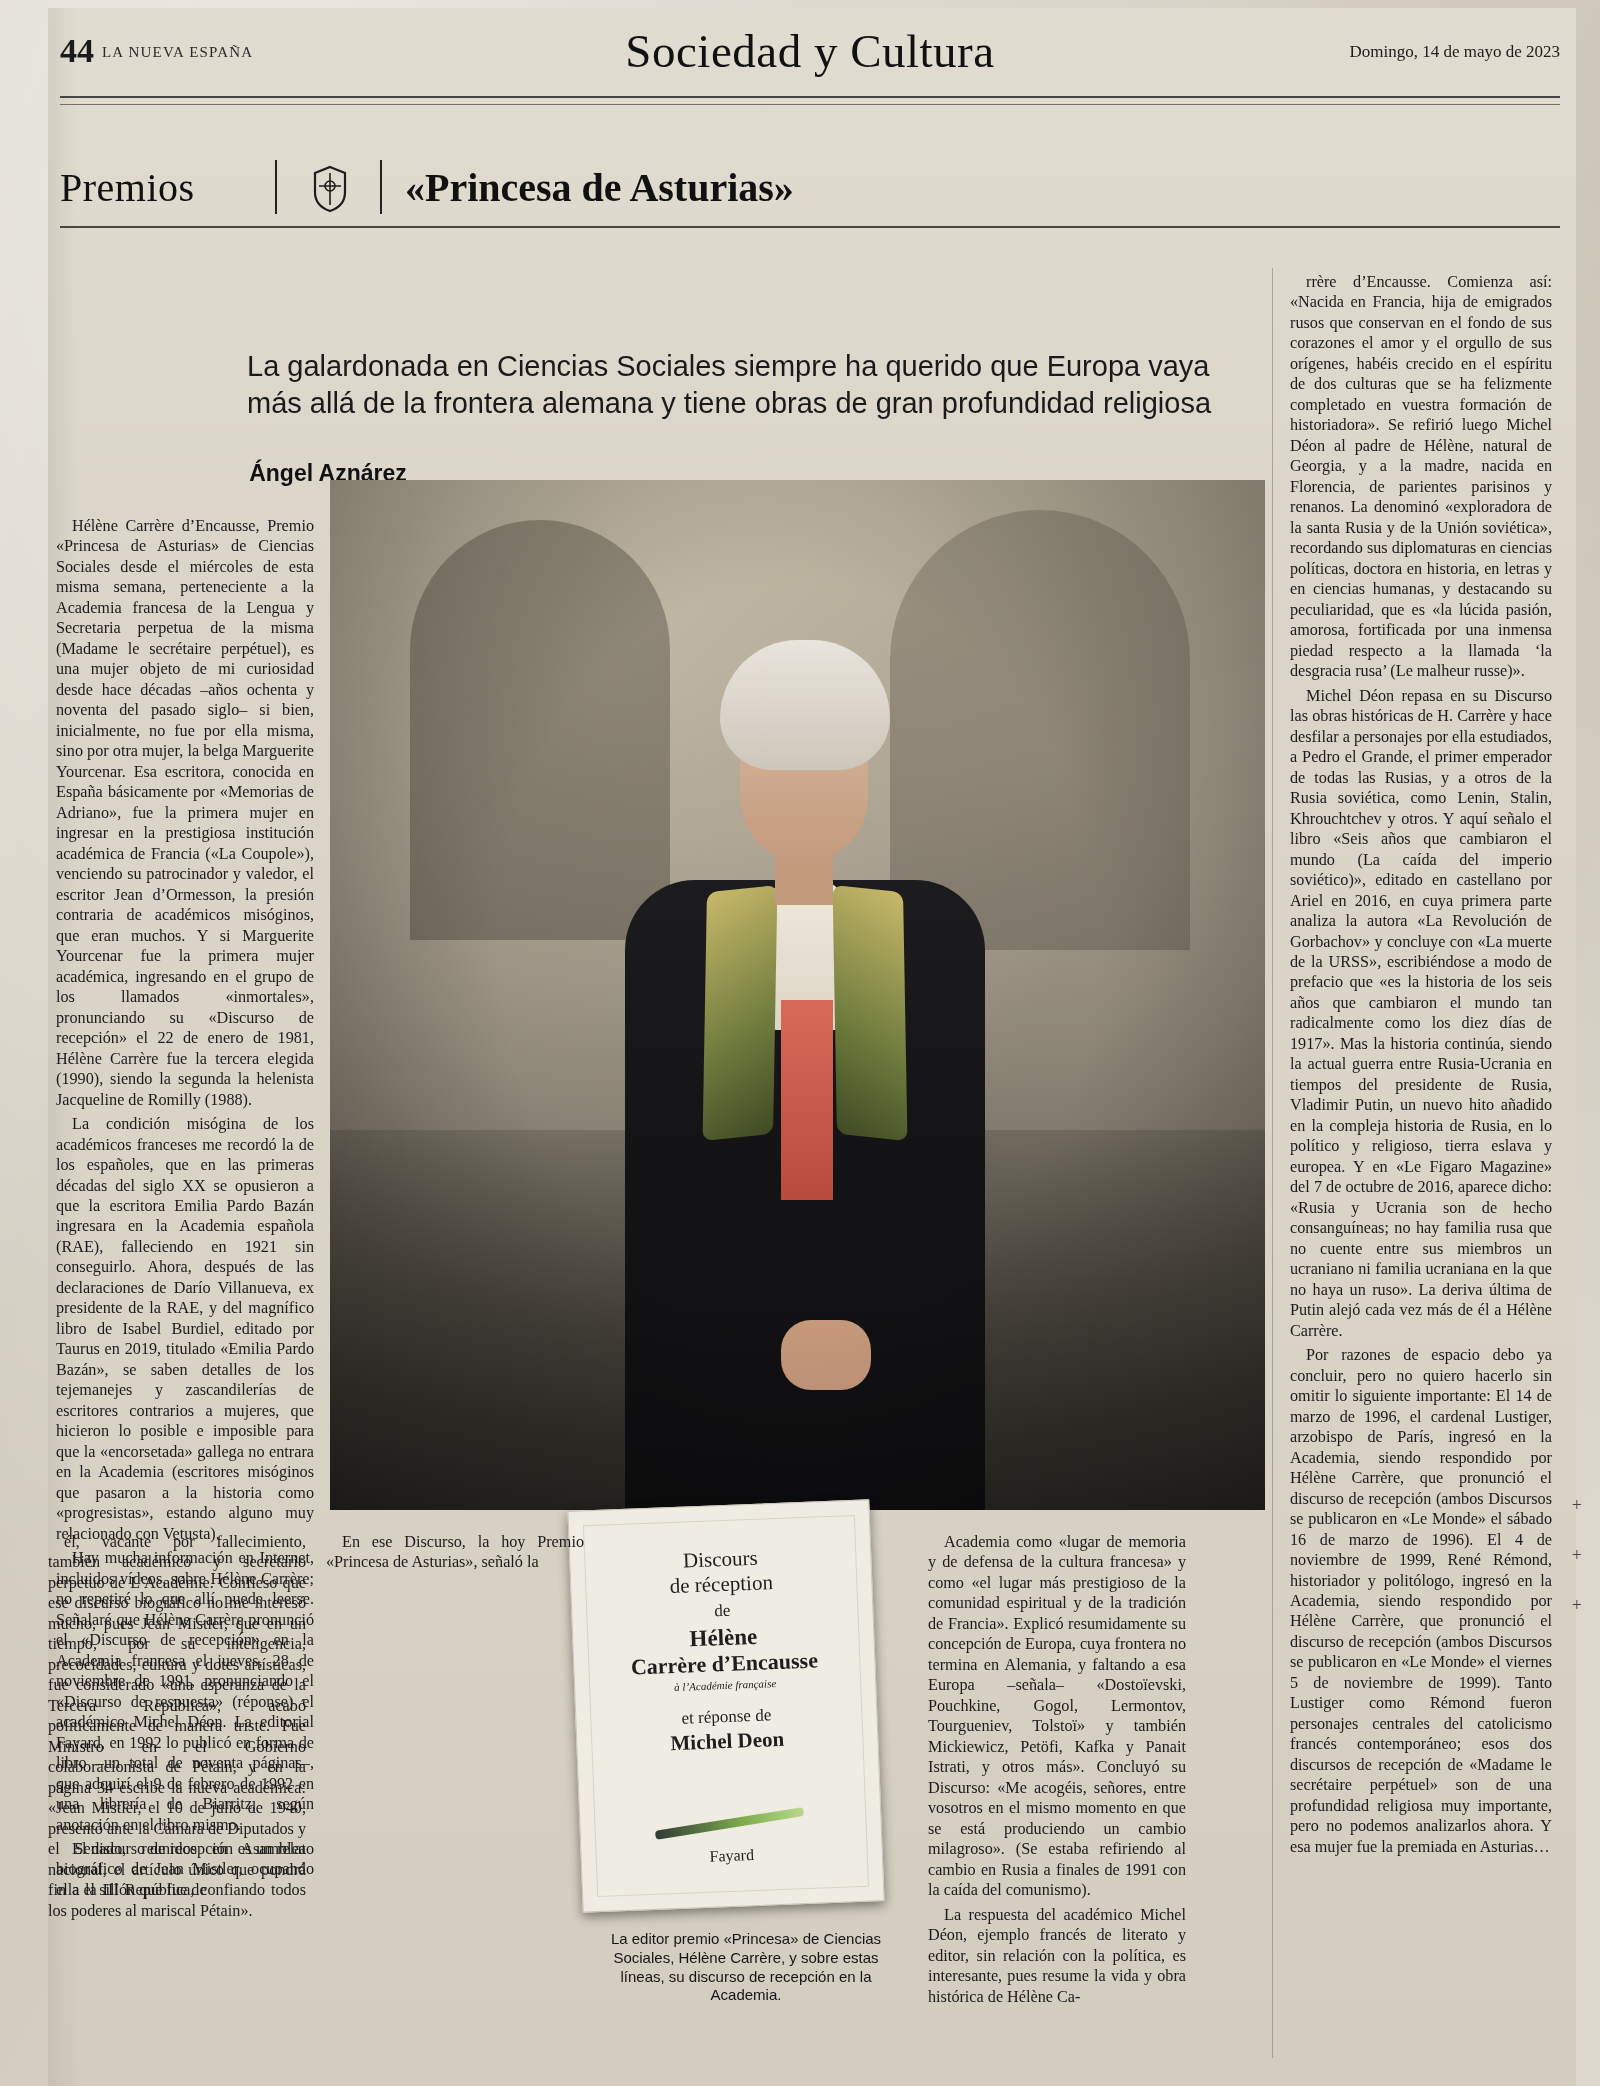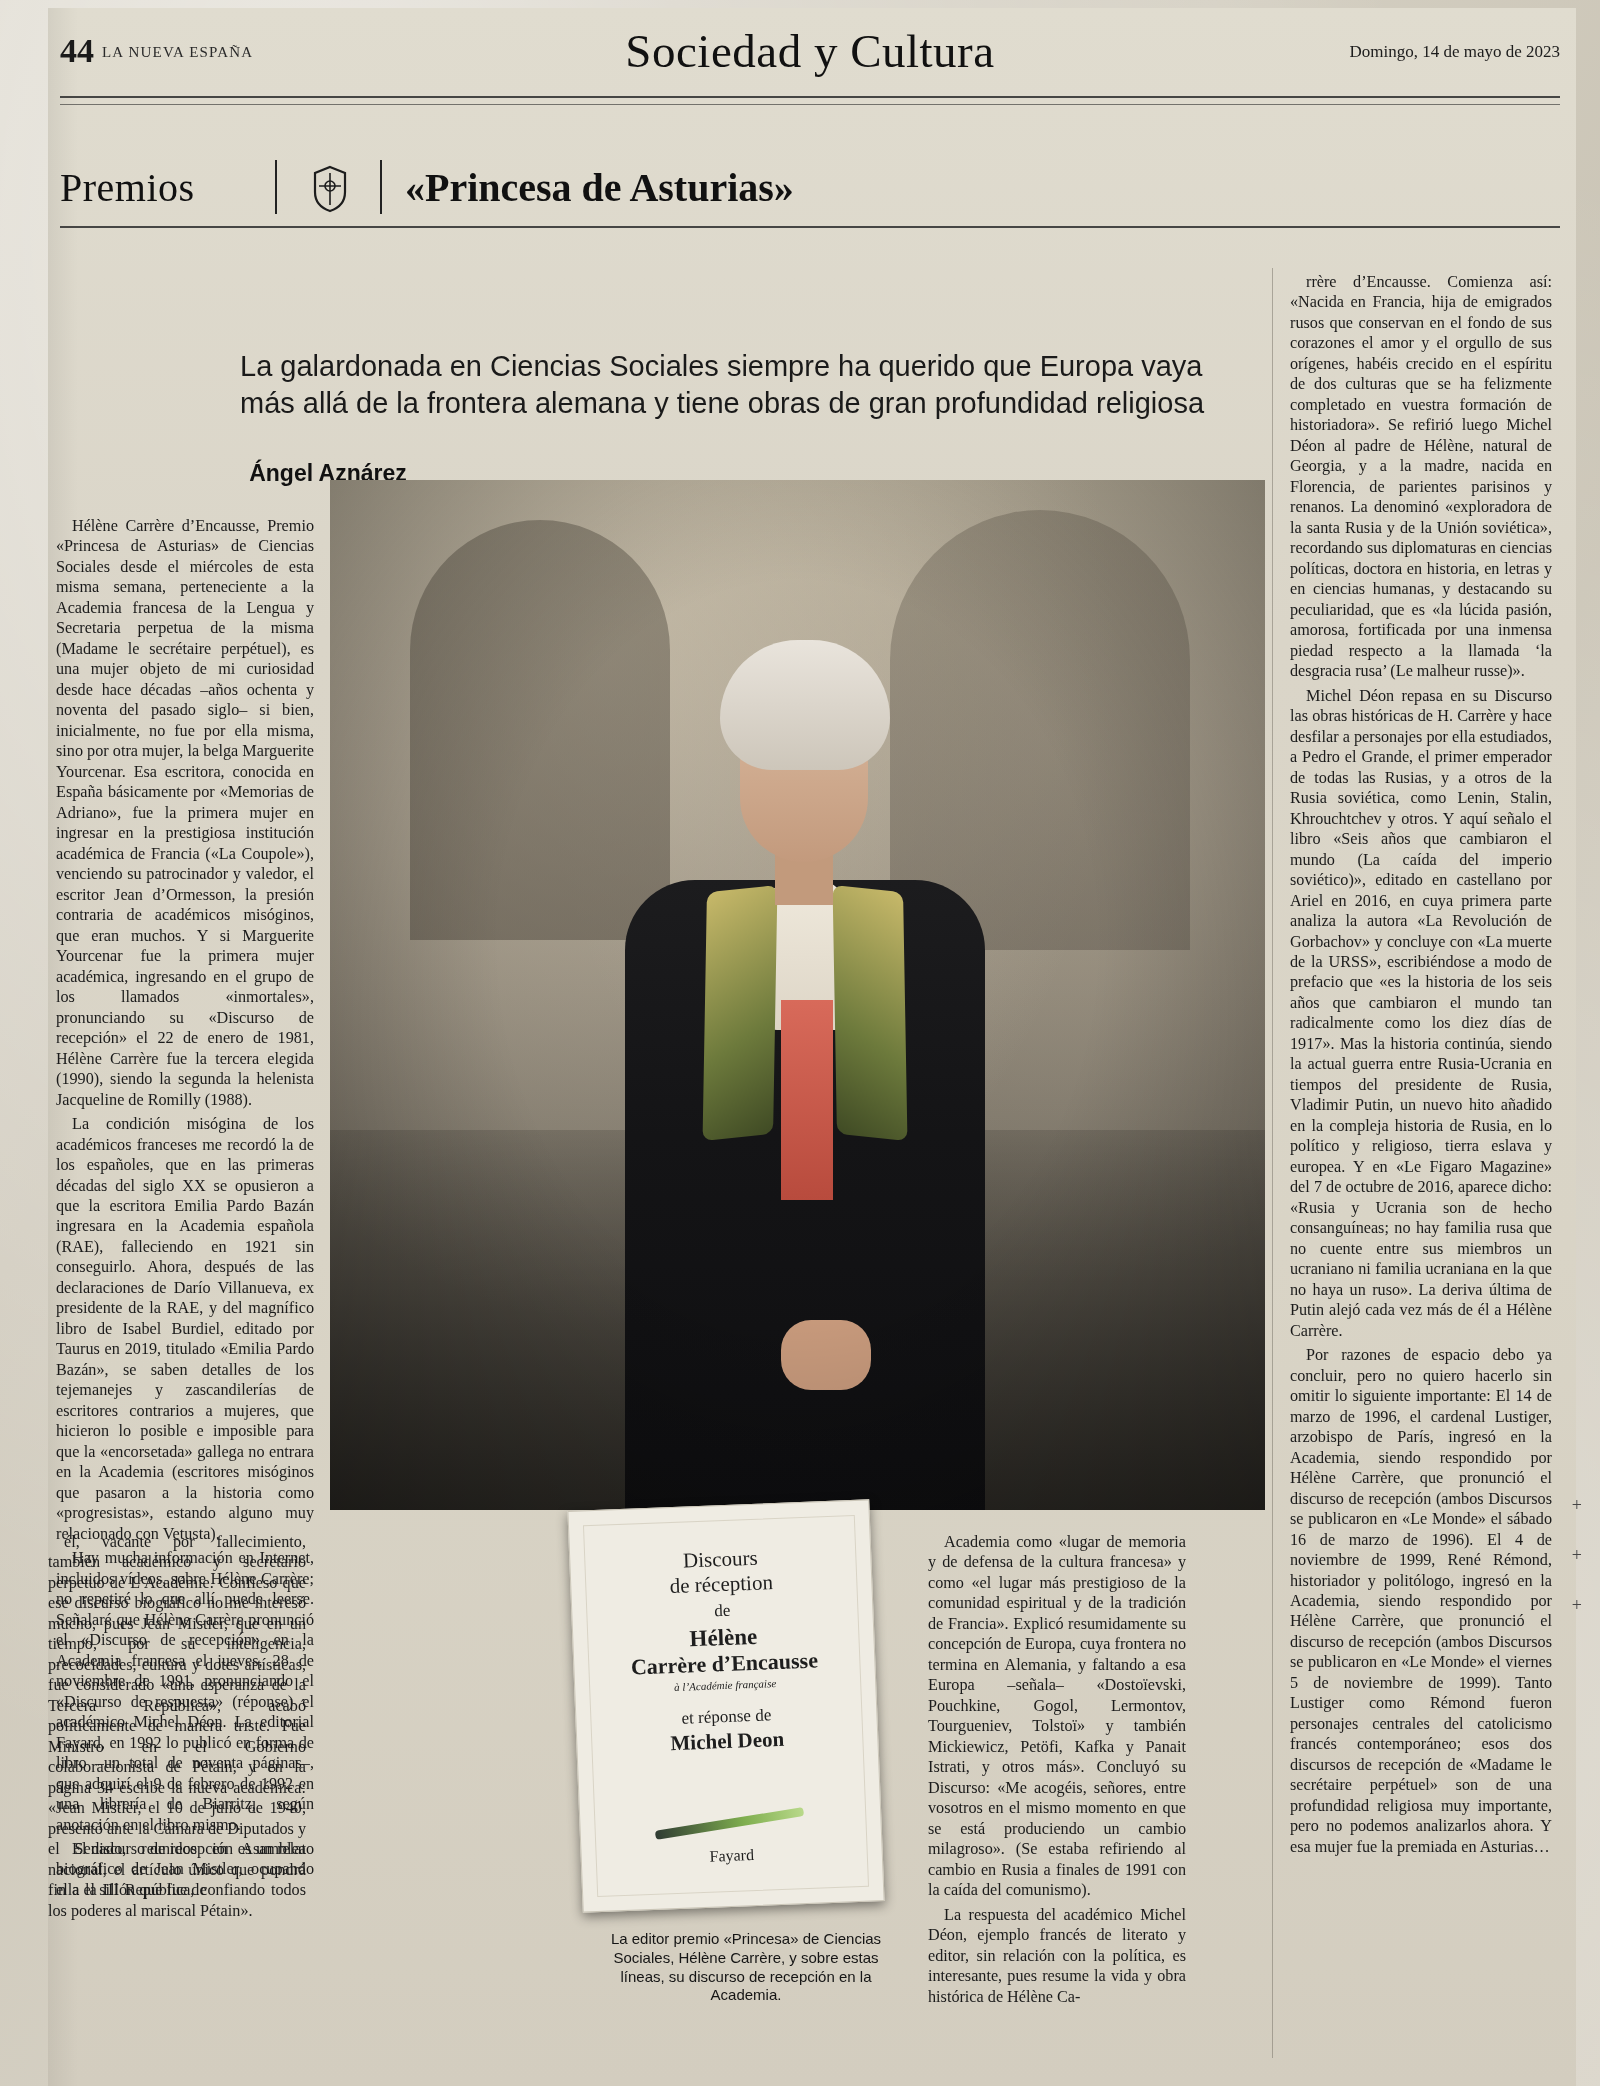--- a/index.html
+++ b/index.html
@@ -80,21 +80,21 @@
   .headline{
     position:absolute;left:255px;top:268px;width:990px;
     text-align:center;
     font-family:"Liberation Sans", sans-serif;
     font-weight:bold;
     font-size:54px;
     color:#141414;
     letter-spacing:-0.5px;
   }
   .subhead{
-    position:absolute;left:240px;top:348px;width:1000px;
+    position:absolute;left:247px;top:348px;width:1000px;
     font-family:"Liberation Sans", sans-serif;
     font-size:29px;line-height:1.28;
     color:#1a1a1a;text-align:left;
   }
   .byline{
     position:absolute;left:188px;top:460px;width:280px;
     text-align:center;
     font-family:"Liberation Sans", sans-serif;
     font-weight:bold;font-size:23px;color:#111;
   }
@@ -314,20 +314,23 @@
     <p>La condición misógina de los académicos franceses me recordó la de los españoles, que en las primeras décadas del siglo XX se opusieron a que la escritora Emilia Pardo Bazán ingresara en la Academia española (RAE), falleciendo en 1921 sin conseguirlo. Ahora, después de las declaraciones de Darío Villanueva, ex presidente de la RAE, y del magnífico libro de Isabel Burdiel, editado por Taurus en 2019, titulado «Emilia Pardo Bazán», se saben detalles de los tejemanejes y zascandilerías de escritores contrarios a mujeres, que hicieron lo posible e imposible para que la «encorsetada» gallega no entrara en la Academia (escritores misóginos que pasaron a la historia como «progresistas», estando alguno muy relacionado con Vetusta).</p>
     <p>Hay mucha información en Internet, incluidos vídeos, sobre Hélène Carrère; no repetiré lo que allí puede leerse. Señalaré que Hélène Carrère pronunció el «Discurso de recepción» en la Academia francesa el jueves, 28 de noviembre de 1991, pronunciando el «Discurso de respuesta» (réponse) el académico Michel Déon. La editorial Fayard, en 1992 lo publicó en forma de libro –un total de noventa páginas–, que adquirí el 9 de febrero de 1992 en una librería de Biarritz, según anotación en el libro mismo.</p>
     <p>El discurso de recepción es un relato biográfico de Jean Mistler, ocupando ella el sillón que fue de</p>
   </div>
 
   <div class="col" id="col1b">
     <p>él, vacante por fallecimiento, también académico y secretario perpetuo de L’Académie. Confieso que ese discurso biográfico no me interesó mucho, pues Jean Mistler, que en un tiempo, por su inteligencia, precocidades, cultura y dotes artísticas, fue considerado «una esperanza de la Tercera República», acabó políticamente de manera triste. Fue Ministro en el Gobierno colaboracionista de Pétain, y en la página 34 escribe la nueva académica: «Jean Mistler, el 10 de julio de 1940, presentó ante la Cámara de Diputados y el Senado, reunidos en Asamblea nacional, el artículo único que pondrá fin a la III República, confiando todos los poderes al mariscal Pétain».</p>
 
   </div>
 
+  <div class="col" id="col2">
+      <p>En ese Discurso, la hoy Premio «Princesa de Asturias», señaló la</p>
+    </div>
 
   <div class="col" id="col3">
     <p>Academia como «lugar de memoria y de defensa de la cultura francesa» y como «el lugar más prestigioso de la comunidad espiritual y de la tradición de Francia». Explicó resumidamente su concepción de Europa, cuya frontera no termina en Alemania, y faltando a esa Europa –señala– «Dostoïevski, Pouchkine, Gogol, Lermontov, Tourgueniev, Tolstoï» y también Mickiewicz, Petöfi, Kafka y Panait Istrati, y otros más». Concluyó su Discurso: «Me acogéis, señores, entre vosotros en el mismo momento en que se está produciendo un cambio milagroso». (Se estaba refiriendo al cambio en Rusia a finales de 1991 con la caída del comunismo).</p>
     <p>La respuesta del académico Michel Déon, ejemplo francés de literato y editor, sin relación con la política, es interesante, pues resume la vida y obra histórica de Hélène Ca-</p>
   </div>
 
   <div class="col" id="col4">
     <p>rrère d’Encausse. Comienza así: «Nacida en Francia, hija de emigrados rusos que conservan en el fondo de sus corazones el amor y el orgullo de sus orígenes, habéis crecido en el espíritu de dos culturas que se ha felizmente completado en vuestra formación de historiadora». Se refirió luego Michel Déon al padre de Hélène, natural de Georgia, y a la madre, nacida en Florencia, de parientes parisinos y renanos. La denominó «exploradora de la santa Rusia y de la Unión soviética», recordando sus diplomaturas en ciencias políticas, doctora en historia, en letras y en ciencias humanas, y destacando su peculiaridad, que es «la lúcida pasión, amorosa, fortificada por una inmensa piedad respecto a la llamada ‘la desgracia rusa’ (Le malheur russe)».</p>
     <p>Michel Déon repasa en su Discurso las obras históricas de H. Carrère y hace desfilar a personajes por ella estudiados, a Pedro el Grande, el primer emperador de todas las Rusias, y a otros de la Rusia soviética, como Lenin, Stalin, Khrouchtchev y otros. Y aquí señalo el libro «Seis años que cambiaron el mundo (La caída del imperio soviético)», editado en castellano por Ariel en 2016, en cuya primera parte analiza la autora «La Revolución de Gorbachov» y concluye con «La muerte de la URSS», escribiéndose a modo de prefacio que «es la historia de los seis años que cambiaron el mundo tan radicalmente como los diez días de 1917». Mas la historia continúa, siendo la actual guerra entre Rusia-Ucrania en tiempos del presidente de Rusia, Vladimir Putin, un nuevo hito añadido en la compleja historia de Rusia, en lo político y religioso, tierra eslava y europea. Y en «Le Figaro Magazine» del 7 de octubre de 2016, aparece dicho: «Rusia y Ucrania son de hecho consanguíneas; no hay familia rusa que no cuente entre sus miembros un ucraniano ni familia ucraniana en la que no haya un ruso». La deriva última de Putin alejó cada vez más de él a Hélène Carrère.</p>
     <p>Por razones de espacio debo ya concluir, pero no quiero hacerlo sin omitir lo siguiente importante: El 14 de marzo de 1996, el cardenal Lustiger, arzobispo de París, ingresó en la Academia, siendo respondido por Hélène Carrère, que pronunció el discurso de recepción (ambos Discursos se publicaron en «Le Monde» el sábado 16 de marzo de 1996). El 4 de noviembre de 1999, René Rémond, historiador y politólogo, ingresó en la Academia, siendo respondido por Hélène Carrère, que pronunció el discurso de recepción (ambos Discursos se publicaron en «Le Monde» el viernes 5 de noviembre de 1999). Tanto Lustiger como Rémond fueron personajes centrales del catolicismo francés contemporáneo; esos dos discursos de recepción de «Madame le secrétaire perpétuel» son de una profundidad religiosa muy importante, pero no podemos analizarlos ahora. Y esa mujer fue la premiada en Asturias…</p>

